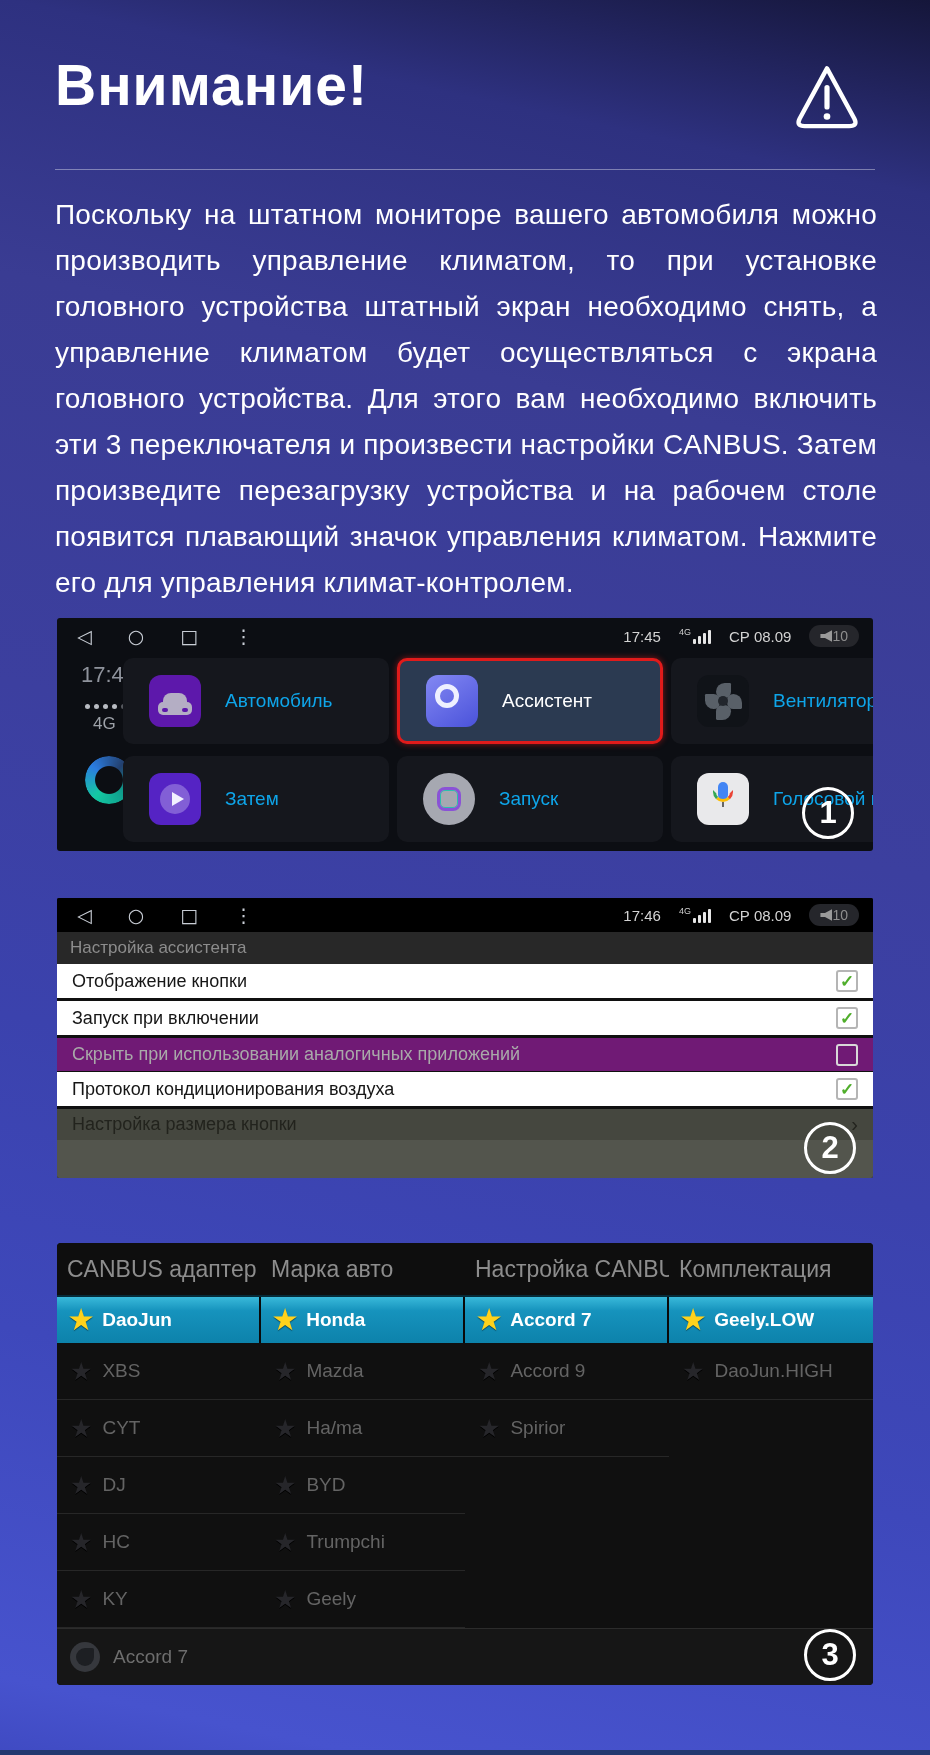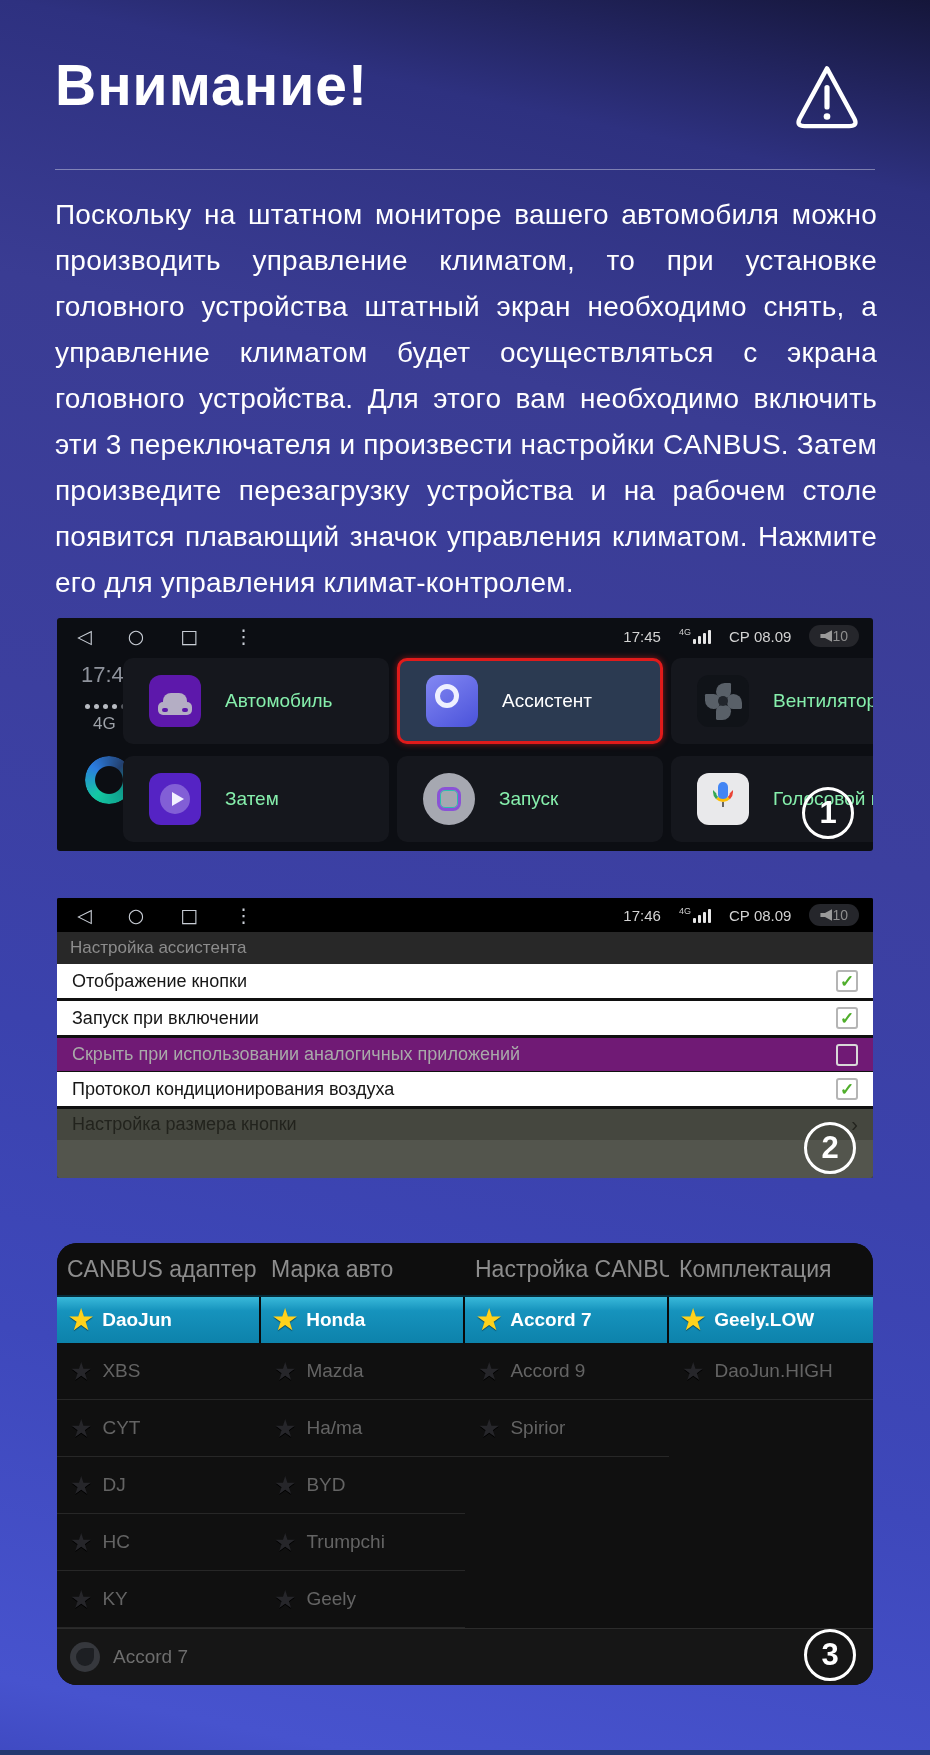--- a/index.html
+++ b/index.html
@@ -39,21 +39,21 @@
   .dots i:last-child{background:#55585e;}
   .side-net{position:absolute;left:36px;top:96px;color:#9da1a8;font-size:17px;}
   .ring{position:absolute;left:28px;top:138px;width:48px;height:48px;border-radius:50%;
     background:conic-gradient(from 220deg,#14c9a2,#2b7ce0,#23406f,#0f9c8c,#14c9a2);
     -webkit-mask:radial-gradient(closest-side,transparent 56%,#000 60%);
             mask:radial-gradient(closest-side,transparent 56%,#000 60%);}
   .tile{position:absolute;width:266px;height:86px;border-radius:10px;display:flex;align-items:center;gap:24px;padding:0 0 0 26px;background:#15171d;}
   .tile.r1{top:40px}.tile.r2{top:138px}
   .tile.c1{left:66px}.tile.c2{left:340px}.tile.c3{left:614px}
   .tile.sel{background:#2b3a51;border:3px solid #e01b1b;box-shadow:0 0 6px rgba(224,27,27,.6);}
-  .tlabel{color:#86efac;font-size:19px;white-space:nowrap;}
+  .tlabel{color:#0ea5e9;font-size:19px;white-space:nowrap;}
   .tile.sel .tlabel{color:#fff;}
   .ic{position:relative;width:52px;height:52px;border-radius:12px;flex:0 0 52px;}
   .ic-car{background:#5d18ab;}
   .ic-car .car{position:absolute;left:9px;bottom:12px;width:34px;height:13px;background:#b4aec4;border-radius:5px;}
   .ic-car .car::before{content:"";position:absolute;top:-9px;left:5px;width:24px;height:11px;background:#b4aec4;border-radius:8px 8px 2px 2px;}
   .ic-car .car::after{content:"";position:absolute;bottom:3px;left:4px;width:6px;height:4px;border-radius:2px;background:#5d18ab;box-shadow:20px 0 0 #5d18ab;}
   .ic-assist{background:linear-gradient(145deg,#8388f3,#4a52da);}
   .ic-assist .aring{position:absolute;left:50%;top:50%;width:24px;height:24px;margin:-17px 0 0 -17px;border:5px solid #eef0ff;border-radius:50%;}
   .ic-fan{background:#101318;}
   .ic-fan .fb{position:absolute;left:50%;top:50%;width:15px;height:15px;margin:-7px 0 0 -7px;background:#596068;border-radius:75% 10% 55% 55%;}
@@ -84,21 +84,21 @@
   .srow.grey{background:#45473f;color:#22231d;height:31px;}
   .srow .srl{font-size:18px;}
   .cb{width:22px;height:22px;border:2px solid #b5b5b5;border-radius:3px;background:#fff;display:flex;align-items:center;justify-content:center;}
   .cb i{font-style:normal;color:#4fae2b;font-weight:700;font-size:17px;line-height:1;}
   .cb.off{background:transparent;border-color:#d8d8d8;}
   .chev{color:#23241e;font-size:20px;}
   .s2fill{height:43px;background:#53554d;}
   #shot2 .badge{right:17px;top:224px;}
 
   
-  #shot3{top:1243px;height:442px;border-radius:20px;background:#101010;}
+  #shot3{top:1243px;height:442px;border-radius:4px;background:#101010;}
   .t3head{display:grid;grid-template-columns:repeat(4,1fr);height:52px;align-items:center;background:#0e0e0e;}
   .t3head .hc{color:#8d8d8d;font-size:23px;padding-left:10px;white-space:nowrap;overflow:hidden;}
   .selrow{display:grid;grid-template-columns:repeat(4,1fr);height:48px;
     background:linear-gradient(180deg,#39b9da 0%,#1693bd 30%,#0d82ab 100%);border-top:2px solid #062b38;}
   .selrow .cell{display:flex;align-items:center;gap:9px;padding-left:12px;border-right:2px solid #0a0a0a;color:#fff;font-size:19px;font-weight:700;}
   .selrow .cell:last-child{border-right:none;}
   .selrow .st{color:#ffd21c;font-size:27px;text-shadow:0 1px 1px rgba(0,0,0,.5);font-style:normal;}
   .trow{display:grid;grid-template-columns:repeat(4,1fr);height:57px;}
   .trow .cell{display:flex;align-items:center;gap:10px;padding-left:13px;color:#646464;font-size:19px;border-bottom:1px solid #272727;}
   .trow .cell.empty{border-bottom:none;}

